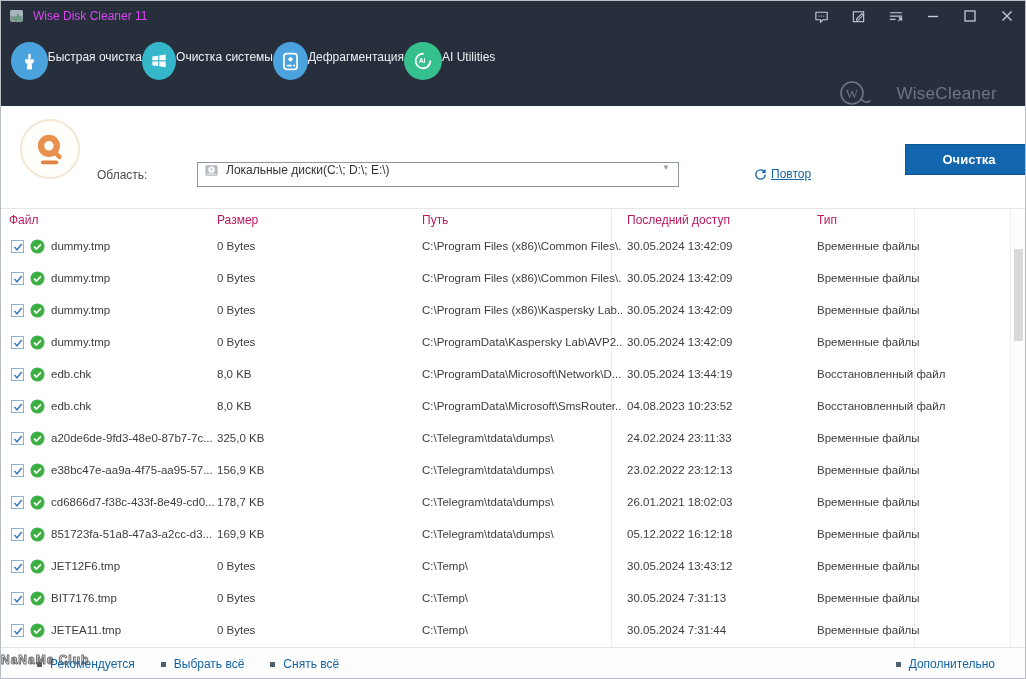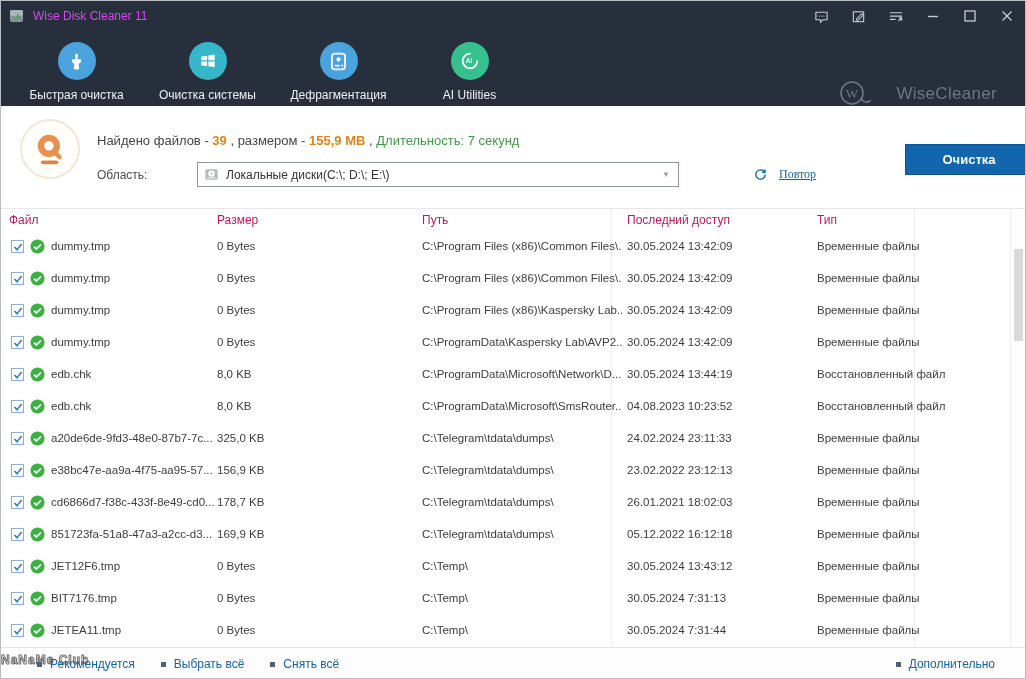--- a/index.html
+++ b/index.html
@@ -18,21 +18,21 @@
   .app-title { margin-left:8px; font-size:12px; color:#d946ef; }
   .titlebar-right { margin-left:auto; display:flex; height:100%; }
   .tb-btn { width:37px; height:30px; display:flex; align-items:center; justify-content:center; cursor:default; }
   .tb-btn svg { stroke:#c5cbd6; }
   
   .tabbar {
     position:absolute; top:30px; left:0; right:0; height:75px;
     background:#272e3c; display:flex; padding-left:10px;
   }
   .tab {
-    width:131px; height:75px; display:flex; flex-direction:column; align-items:center;
+    width:131px; height:75px; display:flex; 
     padding-top:11px; color:#eef1f5; font-size:12px; cursor:default;
   }
   .tab.selected {
     background:linear-gradient(180deg,#58606f 0%,#3b4251 45%,#2b3240 100%);
     border:1px solid #1b212d; border-radius:3px;
     box-shadow:inset 0 1px 0 rgba(255,255,255,.18);
     padding-top:10px;
   }
   .tab-circle {
     width:38px; height:38px; border-radius:50%;
@@ -50,31 +50,31 @@
     position:absolute; left:19px; top:13px; width:60px; height:60px; border-radius:50%;
     background:#fffefb; border:2px solid #f2e7d5;
     display:flex; align-items:center; justify-content:center;
   }
   .summary { position:absolute; left:96px; top:27px; font-size:13px; color:#454545; }
   .summary .orange { color:#e0821e; font-weight:bold; }
   .summary .green { color:#3f9b43; }
   .scope-label { position:absolute; left:96px; top:62px; font-size:12px; color:#4b4b4b; }
   .dropdown {
     position:absolute; left:196px; top:56px; width:482px; height:25px;
-    border:1px solid #8f979e; background:#fff; display:flex; align-items:center;
+    border:1px solid #8f979e; background:#fff; display:flex; align-items:flex-start;
     font-size:12px; color:#333; cursor:default;
   }
   .dd-icon { margin-left:6px; width:15px; height:15px; flex:0 0 auto; }
   .dd-text { margin-left:7px; white-space:nowrap; }
   .dd-arrow { margin-left:auto; margin-right:8px; font-size:8px; color:#9aa0a6; }
   .repeat {
     position:absolute; left:753px; top:61px; display:flex; align-items:center;
     color:#1464a5; font-size:12px; cursor:pointer;
   }
-  .repeat-text { margin-left:12px; text-decoration:underline;font-family:Liberation Serif, serif; }
+  .repeat-text { margin-left:4px; text-decoration:underline; }
   .clean-btn {
     position:absolute; left:856px; top:38px; width:128px; height:31px;
     background:#1266ad; border:1px solid #0d5694; color:#fff;
     font-family:"Liberation Sans",sans-serif; font-size:13px; font-weight:bold; cursor:pointer;margin-left:48px;
   }
   
   .thead { position:absolute; top:208px; left:0; right:0; height:22px; font-size:12px; color:#be185d; }
   .th { position:absolute; top:4px; white-space:nowrap; cursor:default; }
   .th-file { left:8px; } .th-size { left:216px; } .th-path { left:421px; }
   .th-date { left:626px; } .th-type { left:816px; }
@@ -216,23 +216,20 @@
   </div>
 
   <div class="toolbar">
     <div class="scan-badge">
       <svg width="38" height="38" viewBox="0 0 24 24" fill="none" stroke="#e8914e">
         <circle cx="11.3" cy="10" r="5" stroke-width="4"></circle>
         <path d="M14.8 13.7l3.2 3.4" stroke-width="2.8" stroke-linecap="round"></path>
         <path d="M7.5 20.4h8.5" stroke-width="2.4" stroke-linecap="round" stroke="#dd8440"></path>
       </svg>
     </div>
-    <div class="summary">
-      <span>Найдено файлов - </span><span class="orange">39</span><span> , размером - </span><span class="orange">155,9 MB</span><span> , </span><span class="green">Длительность: 7 секунд</span>
-    </div>
     <span class="scope-label">Область:</span>
     <div class="dropdown">
       <svg class="dd-icon" viewBox="0 0 16 16">
         <rect x="1.5" y="2.5" width="13" height="11" rx="1.5" fill="#b4bac0"></rect>
         <circle cx="8" cy="7" r="3.4" fill="#fff"></circle>
         <circle cx="8" cy="7" r="1.1" fill="#b4bac0"></circle>
         <rect x="3.5" y="11" width="9" height="1.3" fill="#e8ebee"></rect>
       </svg>
       <span class="dd-text">Локальные диски(C:\; D:\; E:\)</span>
       <span class="dd-arrow">▼</span>

